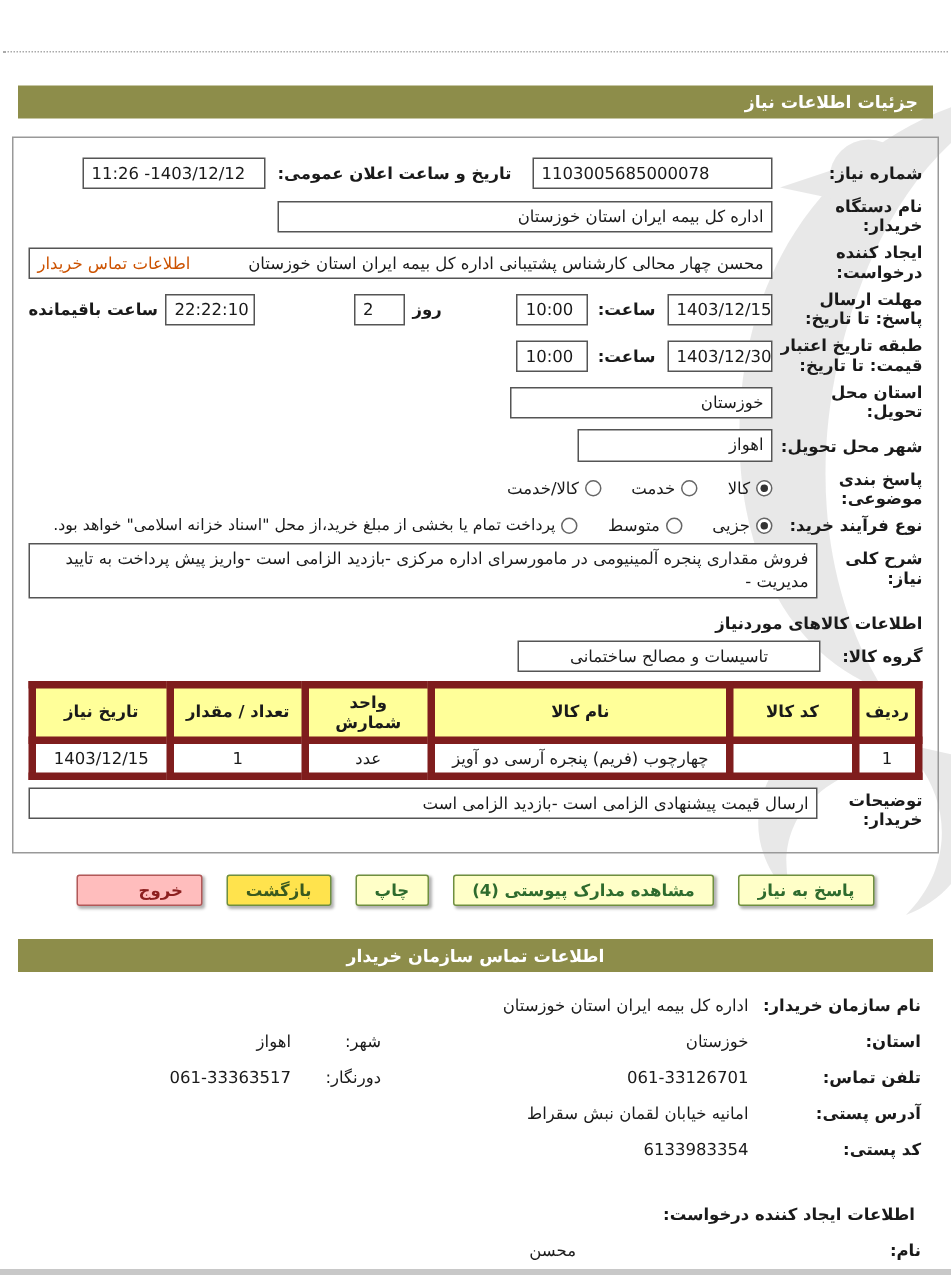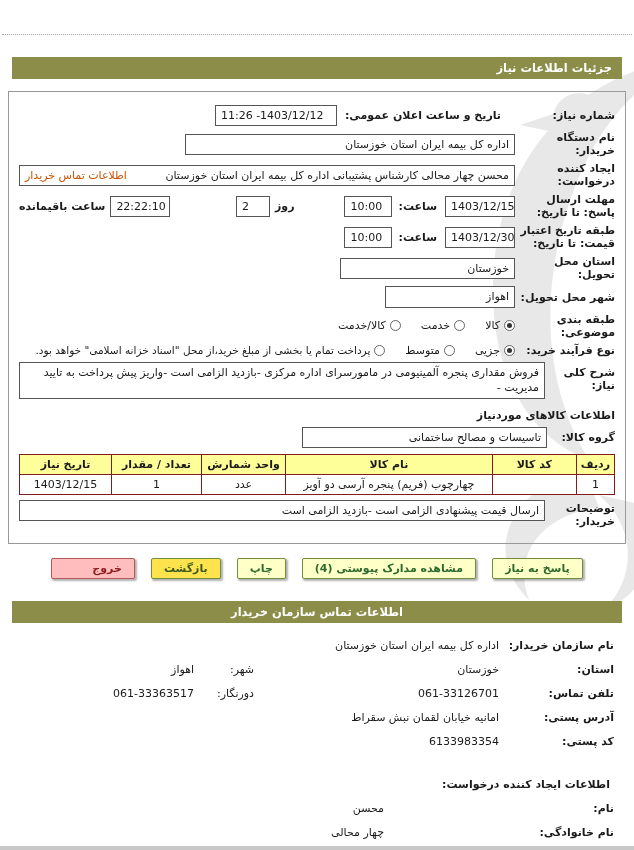--- a/index.html
+++ b/index.html
@@ -22,21 +22,21 @@
   .valbox { display:flex; justify-content:space-between; align-items:center; }
   .link { color:#cc5200; white-space:nowrap; cursor:pointer; margin-right:8px; }
   .radio { display:inline-block; width:11px; height:11px; border:1px solid #666; border-radius:50%;
            background:#fff; margin-left:4px; position:relative; flex-shrink:0; cursor:pointer; }
   .radio.checked::after { content:""; position:absolute; top:2px; left:2px; right:2px; bottom:2px;
            background:#333; border-radius:50%; }
   .ropt { display:inline-flex; align-items:center; margin-left:20px; white-space:nowrap; }
   .descbox { flex:1; min-height:34px; text-align:right; }
   .goods-heading { font-weight:bold; margin:10px 0 4px;text-align:right; }
   table.goods { width:100%; border-collapse:collapse; margin:6px 0 4px; }
-  .goods th, .goods td { border:1px solid #7f1d1d; padding:3px 4px; text-align:center; font-size:11px; background:#fff; }
+  .goods th, .goods td { border:5px solid #7f1d1d; padding:3px 4px; text-align:center; font-size:11px; background:#fff; }
   .goods th { background:#ffff99; font-weight:bold; }
   .btnrow { display:flex; justify-content:center; gap:16px; margin:14px 0 0; }
   .btn { font-family:inherit; font-size:11px; font-weight:bold; color:#2e6b2e; background:#ffffc8;
          border:1px solid #6f8f3f; border-radius:2px; padding:3px 12px;
          box-shadow:1.5px 1.5px 2px rgba(0,0,0,.3); cursor:pointer; white-space:nowrap; }
   .btn-back { background:#ffe34d; color:#3a5a1f; }
   .btn-exit { background:#ffbdbd; color:#8d1f1f; border-color:#b25858;padding-left:40px; }
   .contact { margin:16px 20px 0; }
   .crow { display:flex; align-items:center; margin:11px 0; }
   .clbl { font-weight:bold; width:115px; flex-shrink:0; }
@@ -67,20 +67,21 @@
   <div class="content">
 
     <div class="section-header">
       <span>جزئیات اطلاعات نیاز</span>
     </div>
 
     <div class="panel">
 
       <div class="frow">
         <span class="lbl w100">شماره نیاز:</span>
+        <span class="box num" style="width:160px">1103005685000078</span>
         <span class="lbl" style="margin-right:14px">تاریخ و ساعت اعلان عمومی:</span>
         <span class="box num" style="width:122px;margin-right:8px">11:26 -1403/12/12</span>
       </div>
 
       <div class="frow">
         <span class="lbl w100">نام دستگاه خریدار:</span>
         <span class="box" style="width:330px">اداره کل بیمه ایران استان خوزستان</span>
       </div>
 
       <div class="frow">
@@ -113,21 +114,21 @@
         <span class="lbl w100">استان محل تحویل:</span>
         <span class="box" style="width:175px">خوزستان</span>
       </div>
 
       <div class="frow">
         <span class="lbl w100">شهر محل تحویل:</span>
         <span class="box" style="width:130px">اهواز</span>
       </div>
 
       <div class="frow">
-        <span class="lbl w100">طبقه بندی موضوعی:</span>
+        <span class="lbl w100">پاسخ بندی موضوعی:</span>
         <span class="ropt">
           <span class="radio checked"></span>
           <span>کالا</span>
         </span>
         <span class="ropt">
           <span class="radio"></span>
           <span>خدمت</span>
         </span>
         <span class="ropt">
           <span class="radio"></span>
@@ -153,21 +154,21 @@
 
       <div class="frow top">
         <span class="lbl w70" style="margin-top:4px">شرح کلی نیاز:</span>
         <span class="box descbox">فروش مقداری پنجره آلمینیومی در مامورسرای اداره مرکزی -بازدید الزامی است -واریز پیش پرداخت به تایید مدیریت -</span>
       </div>
 
       <div class="goods-heading">اطلاعات کالاهای موردنیاز</div>
 
       <div class="frow">
         <span class="lbl" style="width:68px">گروه کالا:</span>
-        <span class="box" style="width:245px;text-align:right">تاسیسات و مصالح ساختمانی</span>
+        <span class="box" style="width:202px;text-align:center">تاسیسات و مصالح ساختمانی</span>
       </div>
 
       <table class="goods">
         <thead>
           <tr>
             <th style="width:38px">ردیف</th>
             <th style="width:84px">کد کالا</th>
             <th>نام کالا</th>
             <th style="width:84px">واحد شمارش</th>
             <th style="width:90px">تعداد / مقدار</th>

